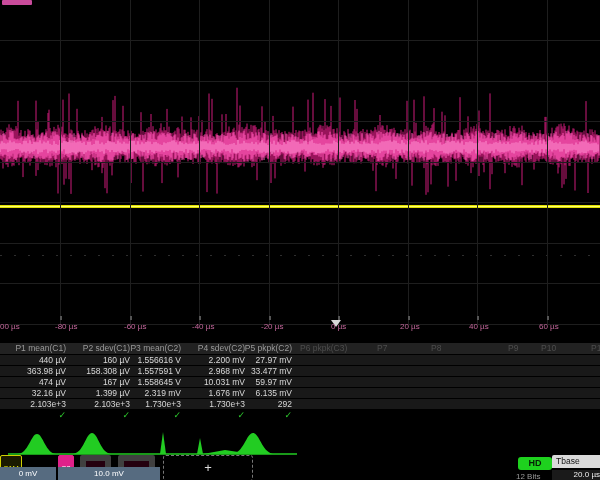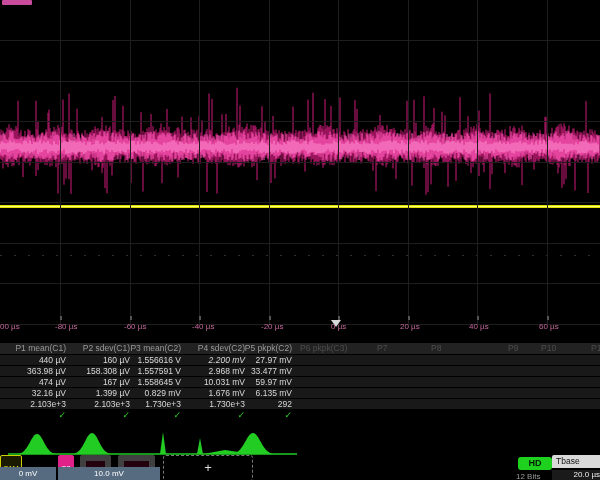--- a/index.html
+++ b/index.html
@@ -99,41 +99,41 @@
         <div class="dimhdr" style="left: 377px;">P7</div>
         <div class="dimhdr" style="left: 431px;">P8</div>
         <div class="dimhdr" style="left: 508px; text-align: center;">P9</div>
         <div class="dimhdr" style="left: 541px;">P10</div>
         <div class="dimhdr" style="left: 591px;">P11</div>
       </div>
       <div class="trow">
         <div class="tcell" style="left: -4px;">440 µV</div>
         <div class="tcell" style="left: 60px;">160 µV</div>
         <div class="tcell" style="left: 111px;">1.556616 V</div>
-        <div class="tcell" style="left: 175px; font-style: italic;">2.200 mV</div>
+        <div class="tcell" style="left: 175px;">2.200 mV</div>
         <div class="tcell" style="left: 222px;">27.97 mV</div>
       </div>
       <div class="trow">
         <div class="tcell" style="left: -4px;">363.98 µV</div>
         <div class="tcell" style="left: 60px;">158.308 µV</div>
         <div class="tcell" style="left: 111px;">1.557591 V</div>
         <div class="tcell" style="left: 175px;">2.968 mV</div>
         <div class="tcell" style="left: 222px;">33.477 mV</div>
       </div>
       <div class="trow">
         <div class="tcell" style="left: -4px;">474 µV</div>
         <div class="tcell" style="left: 60px;">167 µV</div>
         <div class="tcell" style="left: 111px;">1.558645 V</div>
         <div class="tcell" style="left: 175px;">10.031 mV</div>
         <div class="tcell" style="left: 222px;">59.97 mV</div>
       </div>
       <div class="trow">
         <div class="tcell" style="left: -4px;">32.16 µV</div>
         <div class="tcell" style="left: 60px;">1.399 µV</div>
-        <div class="tcell" style="left: 111px;">0.829 mV</div>
+        <div class="tcell" style="left: 111px;">2.319 mV</div>
         <div class="tcell" style="left: 175px;">1.676 mV</div>
         <div class="tcell" style="left: 222px;">6.135 mV</div>
       </div>
       <div class="trow">
         <div class="tcell" style="left: -4px;">2.103e+3</div>
         <div class="tcell" style="left: 60px;">2.103e+3</div>
         <div class="tcell" style="left: 111px;">1.730e+3</div>
         <div class="tcell" style="left: 175px;">1.730e+3</div>
         <div class="tcell" style="left: 222px;">292</div>
       </div>

